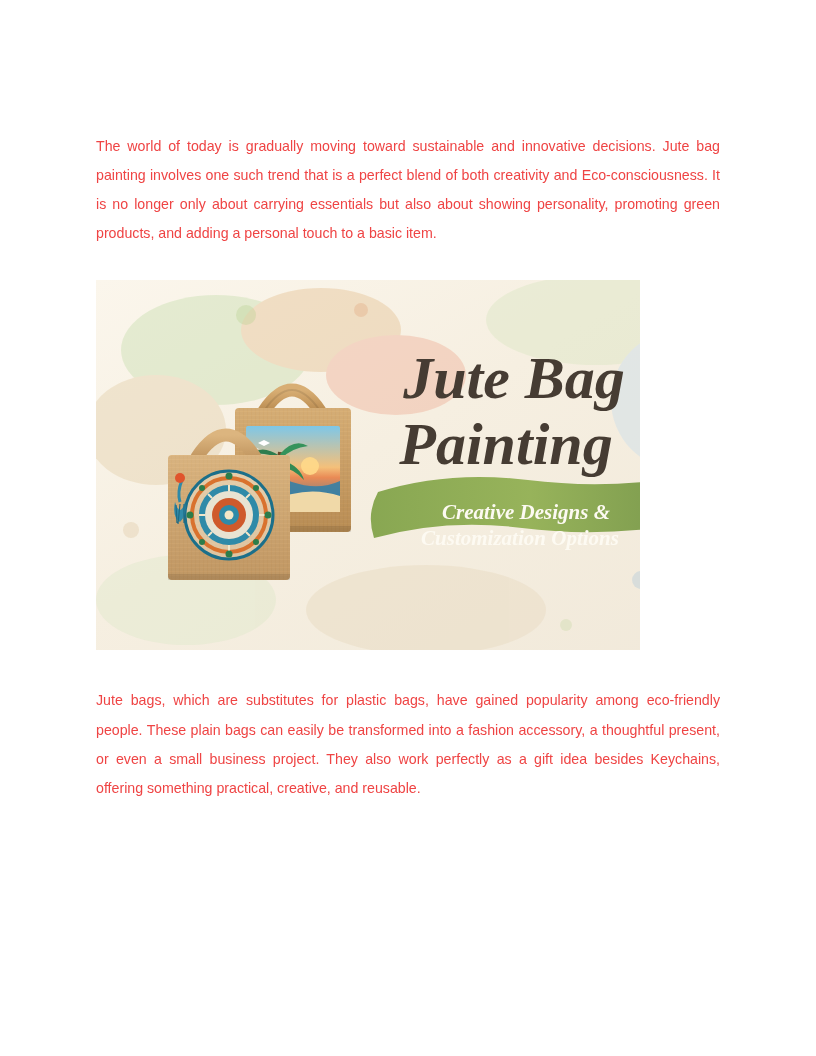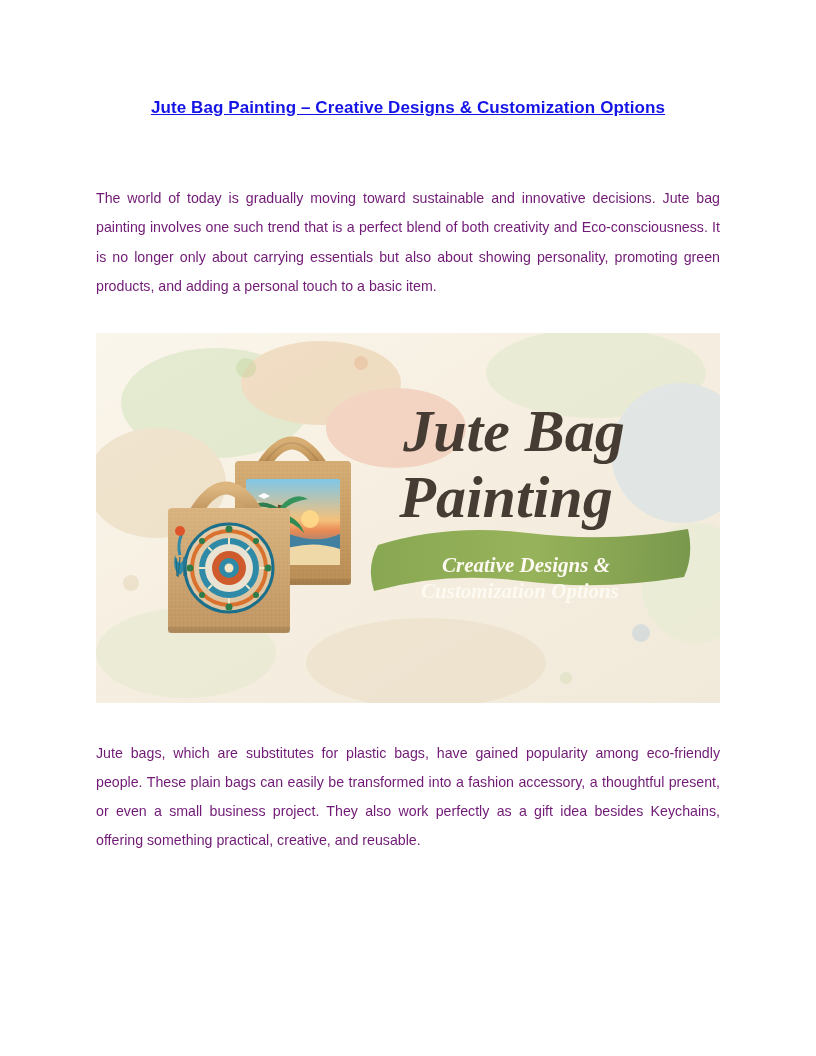--- a/index.html
+++ b/index.html
@@ -29,48 +29,47 @@
     color: #1414e6;
     text-decoration: underline;
     line-height: 1.9;
     margin: 20px 20px 0 20px;
     letter-spacing: 0.1px;
   }
   .para {
     font-size: 14.2px;
     line-height: 2.05;
     text-align: justify;
-    color: #701a75;
+    color: #ef4444;
     margin: 0;
   }
   .para.first { margin-top: 60px; }
   .para.second { margin-top: 36px; }
   .subhead {
     font-size: 15.5px;
     font-weight: bold;
     color: #000000;
     margin-top: 38px;
     letter-spacing: 0.1px;
   }
   .figure {
     margin-top: 32px;
-    width: 624px;
+    width: 544px;
     height: 370px;
     position: relative;
     overflow: hidden;
     background: #3b82f6;
   }
   .figure svg { display: block; }
 </style>
 </head>
 <body>
 
 <div class="page">
 
-  <h1 class="doc-title">Jute Bag Painting – Creative Designs &amp; Customization Options</h1>
 
   <p class="para first">The world of today is gradually moving toward sustainable and innovative decisions. Jute bag painting involves one such trend that is a perfect blend of both creativity and Eco-consciousness. It is no longer only about carrying essentials but also about showing personality, promoting green products, and adding a personal touch to a basic item.</p>
 
   <div class="figure">
     <svg width="624" height="370" viewBox="0 0 624 370" xmlns="http://www.w3.org/2000/svg">
       <defs>
         <linearGradient id="paperG" x1="0" y1="0" x2="1" y2="1">
           <stop offset="0%" stop-color="#fbf6ec"></stop>
           <stop offset="45%" stop-color="#f6efe1"></stop>
           <stop offset="100%" stop-color="#f1e9da"></stop>

